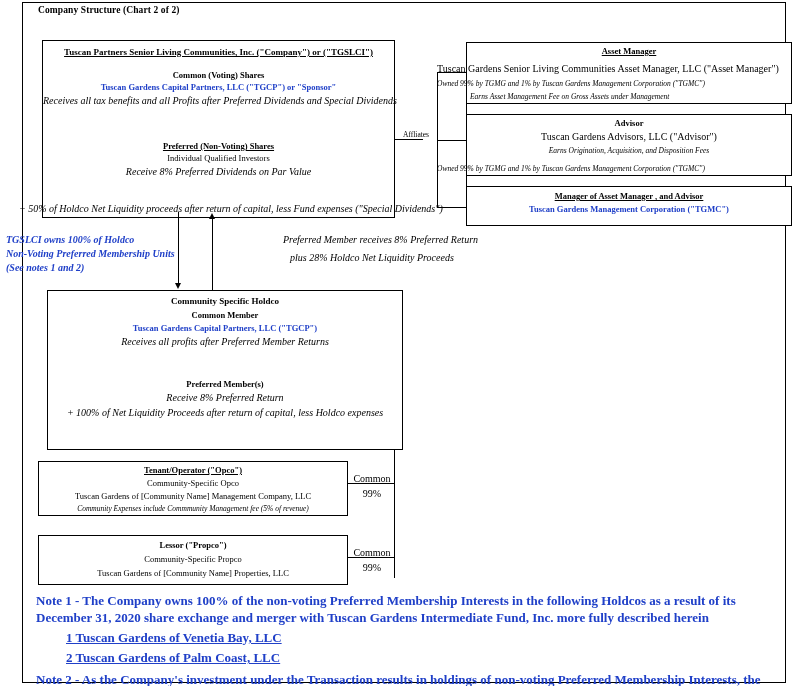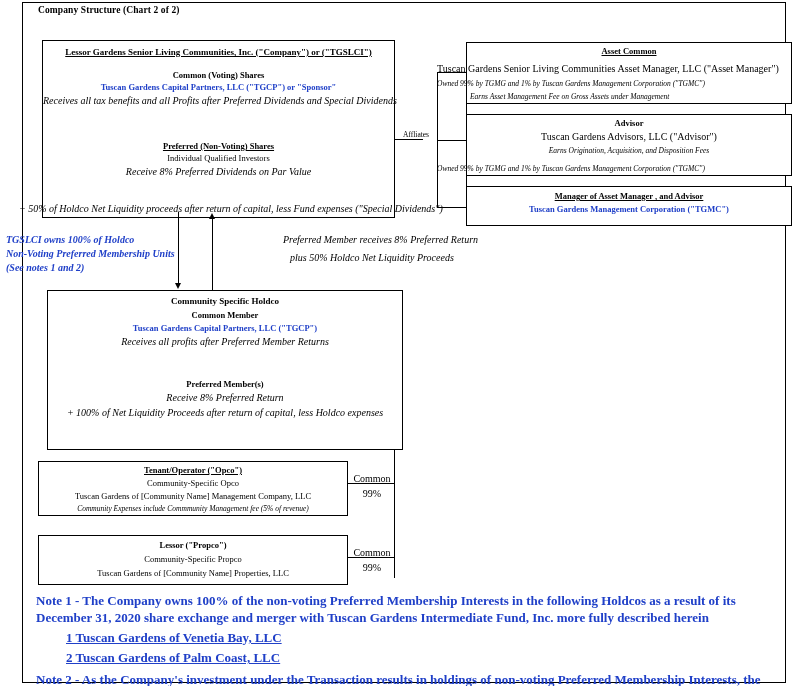--- a/index.html
+++ b/index.html
@@ -86,35 +86,35 @@
 </head>
 <body>
 
 <div id="page">
 
   <div class="frame"></div>
 
   <div class="chart-title">Company Structure (Chart 2 of 2)</div>
 
   <div class="box" style="left:42px; top:40px; width:353px; height:178px;">
-    <div class="ln b f9 u" style="margin-top:6px;">Lessor Gardens Senior Living Communities, Inc. ("Company") or ("TGSLCI")</div>
+    <div class="ln b f9 u" style="margin-top:6px;">Tuscan Partners Senior Living Communities, Inc. ("Company") or ("TGSLCI")</div>
     <div style="height:13px;"></div>
     <div class="ln b f85">Common (Voting) Shares</div>
     <div class="ln b f85 blue" style="margin-top:2px;">Tuscan Gardens Capital Partners, LLC ("TGCP") or "Sponsor"</div>
     <div class="ln i f8" style="margin-top:3px;">Receives all tax benefits and all Profits after Preferred Dividends and Special Dividends</div>
     <div style="height:35px;"></div>
     <div class="ln b f85 u">Preferred (Non-Voting) Shares</div>
     <div class="ln f85" style="margin-top:2px;">Individual Qualified Investors</div>
     <div class="ln i f8" style="margin-top:3px;">Receive 8% Preferred Dividends on Par Value</div>
   </div>
 
   <div class="freetext i f8" style="left:19px; top:203px;">+ 50% of Holdco Net Liquidity proceeds after return of capital, less Fund expenses ("Special Dividends")</div>
 
   <div class="box" style="left:466px; top:42px; width:326px; height:62px;">
-    <div class="ln b f85 u" style="margin-top:3px;">Asset Common</div>
+    <div class="ln b f85 u" style="margin-top:3px;">Asset Manager</div>
   </div>
   <div class="freetext f8" style="left:437px; top:63px;">Tuscan Gardens Senior Living Communities Asset Manager, LLC ("Asset Manager")</div>
   <div class="freetext i f75" style="left:437px; top:79px;">Owned 99% by TGMG and 1% by Tuscan Gardens Management Corporation ("TGMC")</div>
   <div class="freetext i f75" style="left:470px; top:92px;">Earns Asset Management Fee on Gross Assets under Management</div>
 
   <div class="box" style="left:466px; top:114px; width:326px; height:62px;">
     <div class="ln b f85" style="margin-top:3px;">Advisor</div>
     <div class="ln f8" style="margin-top:3px;">Tuscan Gardens Advisors, LLC ("Advisor")</div>
     <div class="ln i f75" style="margin-top:4px;">Earns Origination, Acquisition, and Disposition Fees</div>
   </div>
@@ -134,21 +134,21 @@
   <div class="hline" style="left:437px; top:140px; width:29px;"></div>
   <div class="hline" style="left:437px; top:207px; width:29px;"></div>
 
   <div class="vthin" style="left:466px; top:104px; height:82px;"></div>
 
   <div class="freetext bluei f8" style="left:6px; top:234px;">TGSLCI owns 100% of Holdco</div>
   <div class="freetext bluei f8" style="left:6px; top:248px;">Non-Voting Preferred Membership Units</div>
   <div class="freetext bluei f8" style="left:6px; top:262px;">(See notes 1 and 2)</div>
 
   <div class="freetext i f8" style="left:283px; top:234px;">Preferred Member receives 8% Preferred Return</div>
-  <div class="freetext i f8" style="left:290px; top:252px;">plus 50% Holdco Net Liquidity Proceeds</div>
+  <div class="freetext i f8" style="left:290px; top:252px;">plus 28% Holdco Net Liquidity Proceeds</div>
 
   <div class="vline" style="left:178px; top:212px; height:72px;"></div>
   <div class="arrow-down" style="left:174.5px; top:283px;"></div>
 
   <div class="vthin" style="left:212px; top:218px; height:72px;"></div>
   <div class="arrow-up" style="left:208.5px; top:213px;"></div>
 
   <div class="box" style="left:47px; top:290px; width:356px; height:160px;">
     <div class="ln b f9" style="margin-top:5px;">Community Specific Holdco</div>
     <div class="ln b f85" style="margin-top:4px;">Common Member</div>

